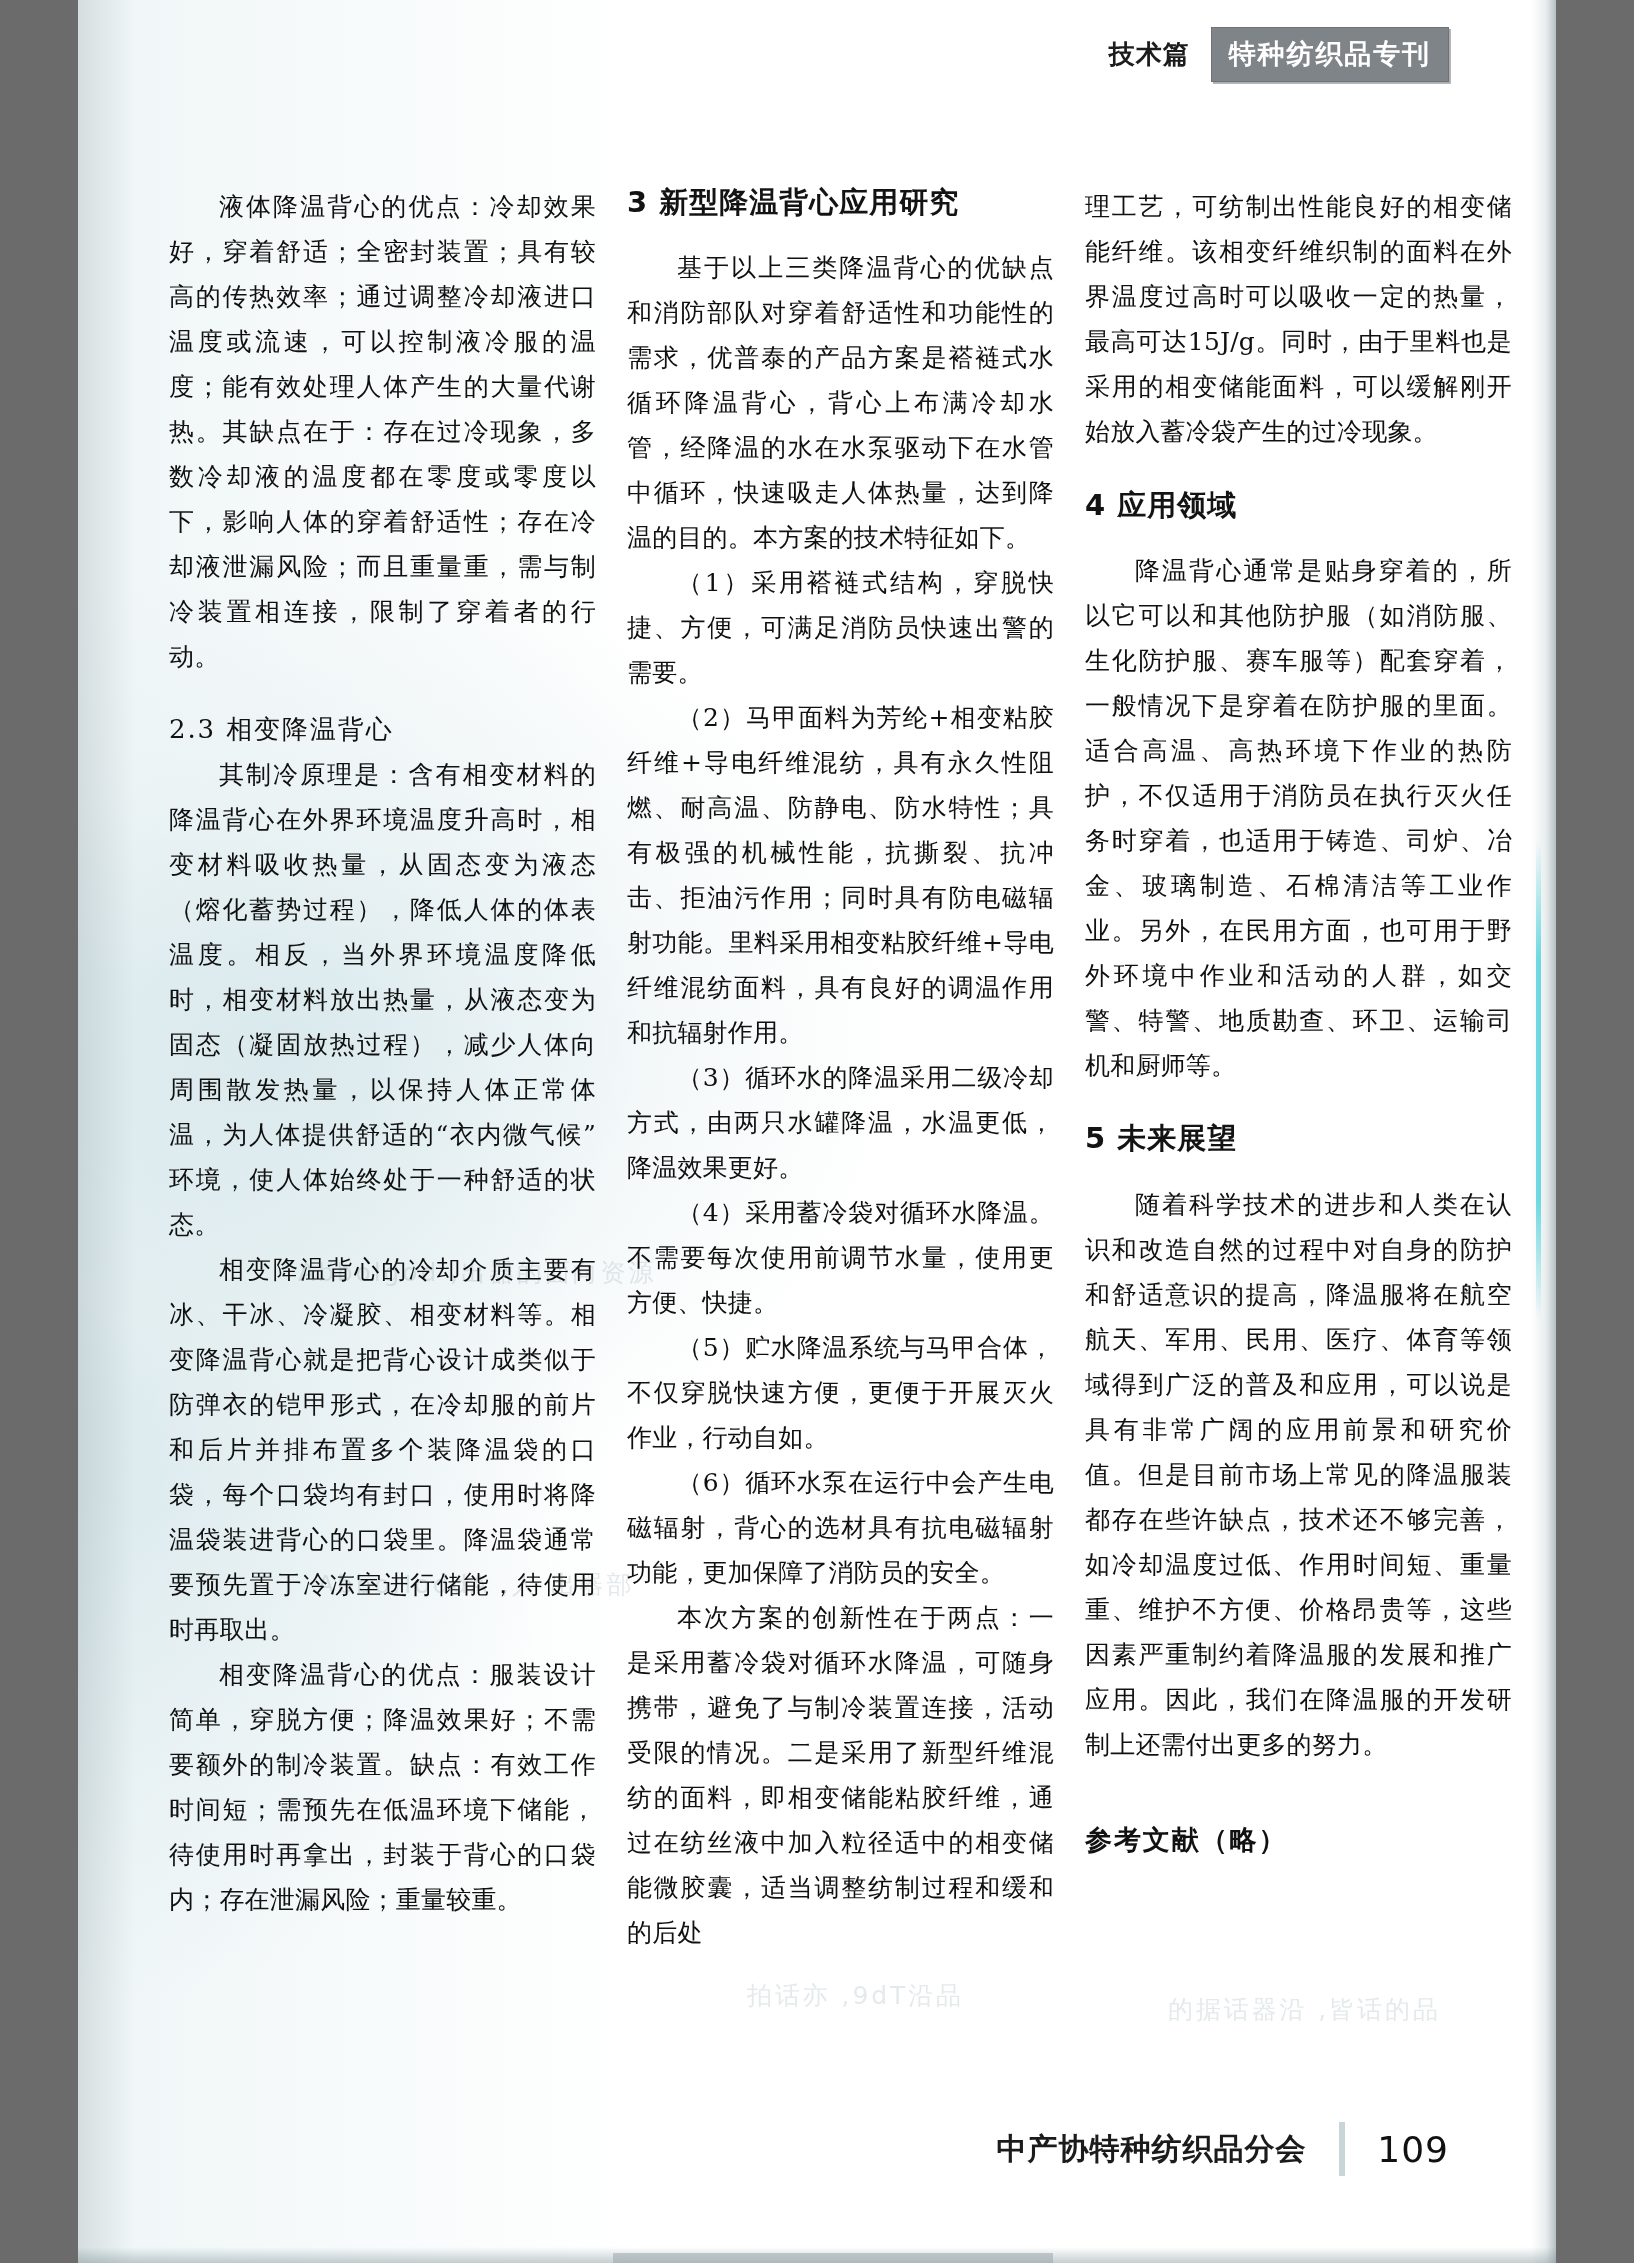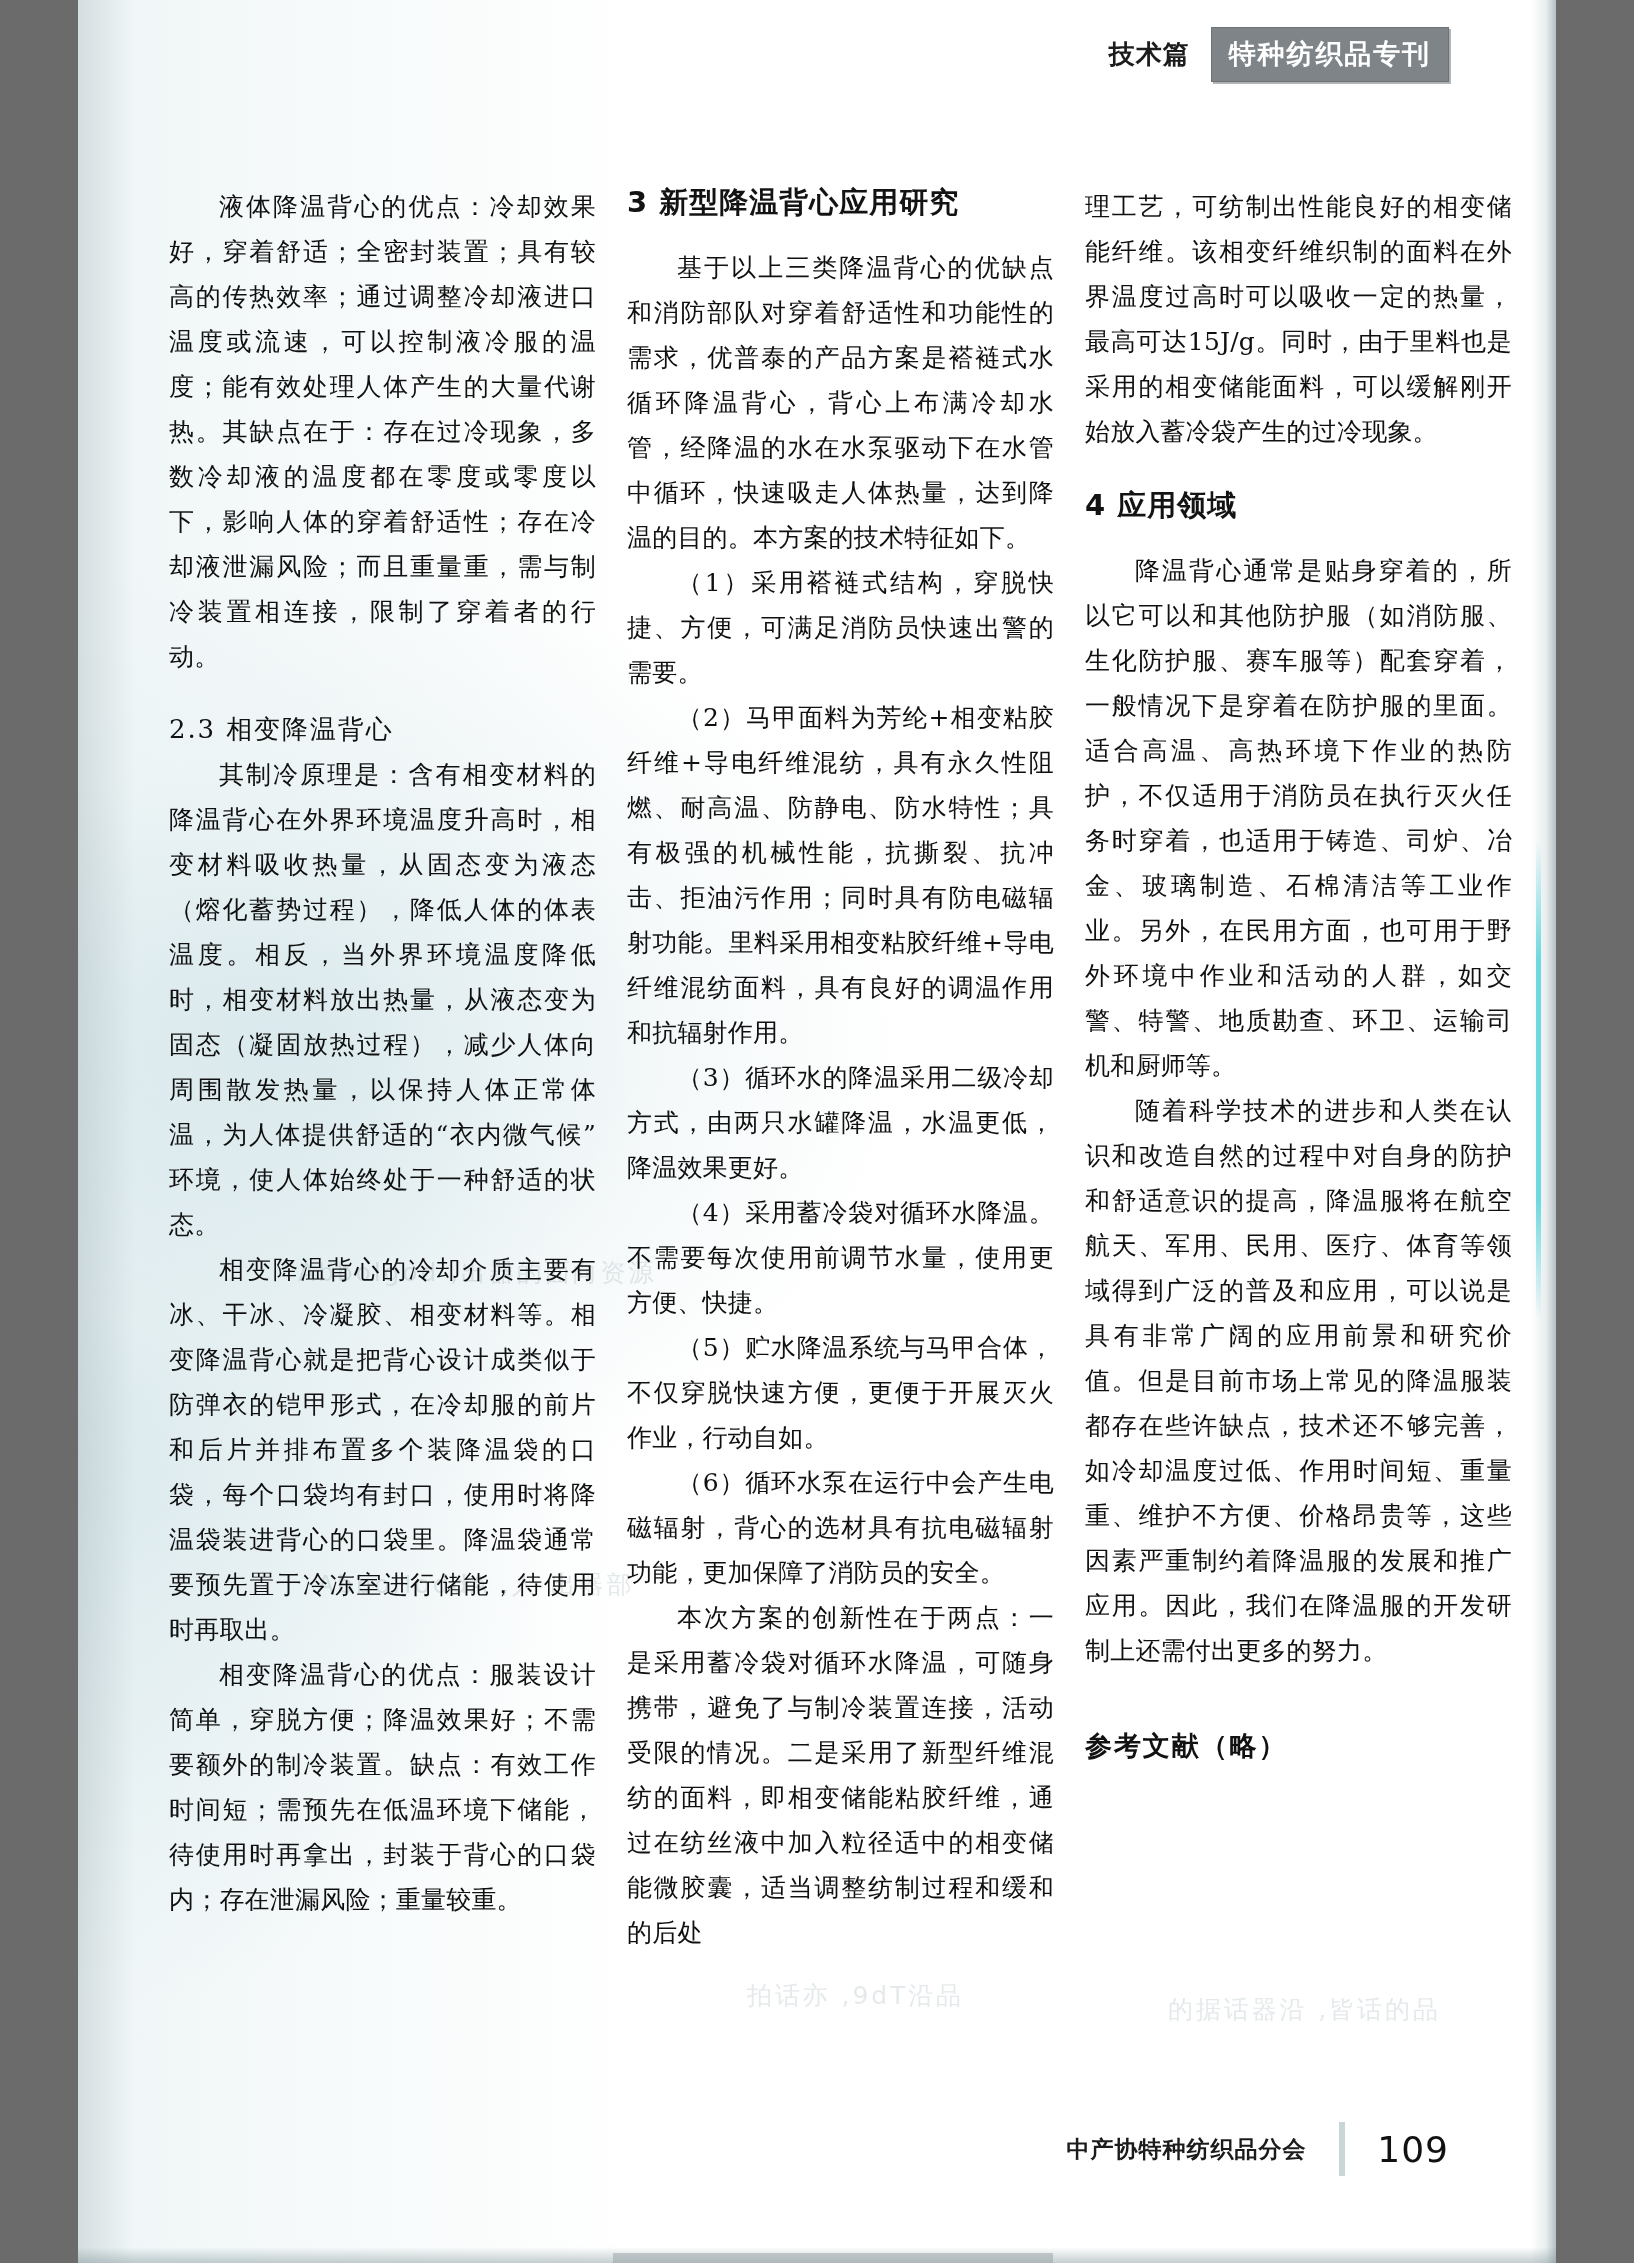--- a/index.html
+++ b/index.html
@@ -95,21 +95,21 @@
   }
 
   
   .footer{
     position:absolute;left:0;right:0;bottom:88px;
     display:flex;align-items:center;justify-content:flex-end;
     padding-right:107px;z-index:4;
   }
   .footer-org{
     font-family:"DejaVu Sans","Liberation Sans",sans-serif;
-    font-size:23px;font-weight:700;color:#1b1b1b;letter-spacing:1px;
+    font-size:30px;font-weight:700;color:#1b1b1b;letter-spacing:1px;
   }
   .footer-rule{
     width:5.7px;height:54px;background:#c9d6d8;margin:0 32.5px;
   }
   .footer-page{
     font-family:"DejaVu Sans","Liberation Sans",sans-serif;
     font-size:36px;font-weight:400;color:#111;letter-spacing:1px;
   }
 
   
@@ -169,20 +169,21 @@
       <p class="para">（4）采用蓄冷袋对循环水降温。不需要每次使用前调节水量，使用更方便、快捷。</p>
       <p class="para">（5）贮水降温系统与马甲合体，不仅穿脱快速方便，更便于开展灭火作业，行动自如。</p>
       <p class="para">（6）循环水泵在运行中会产生电磁辐射，背心的选材具有抗电磁辐射功能，更加保障了消防员的安全。</p>
       <p class="para">本次方案的创新性在于两点：一是采用蓄冷袋对循环水降温，可随身携带，避免了与制冷装置连接，活动受限的情况。二是采用了新型纤维混纺的面料，即相变储能粘胶纤维，通过在纺丝液中加入粒径适中的相变储能微胶囊，适当调整纺制过程和缓和的后处</p>
     </div>
 
     <div class="col">
       <p class="para noindent">理工艺，可纺制出性能良好的相变储能纤维。该相变纤维织制的面料在外界温度过高时可以吸收一定的热量，最高可达15J/g。同时，由于里料也是采用的相变储能面料，可以缓解刚开始放入蓄冷袋产生的过冷现象。</p>
       <h2 class="h2 spaced">4 应用领域</h2>
       <p class="para">降温背心通常是贴身穿着的，所以它可以和其他防护服（如消防服、生化防护服、赛车服等）配套穿着，一般情况下是穿着在防护服的里面。适合高温、高热环境下作业的热防护，不仅适用于消防员在执行灭火任务时穿着，也适用于铸造、司炉、冶金、玻璃制造、石棉清洁等工业作业。另外，在民用方面，也可用于野外环境中作业和活动的人群，如交警、特警、地质勘查、环卫、运输司机和厨师等。</p>
+      <h2 class="h2 spaced">5 未来展望</h2>
       <p class="para">随着科学技术的进步和人类在认识和改造自然的过程中对自身的防护和舒适意识的提高，降温服将在航空航天、军用、民用、医疗、体育等领域得到广泛的普及和应用，可以说是具有非常广阔的应用前景和研究价值。但是目前市场上常见的降温服装都存在些许缺点，技术还不够完善，如冷却温度过低、作用时间短、重量重、维护不方便、价格昂贵等，这些因素严重制约着降温服的发展和推广应用。因此，我们在降温服的开发研制上还需付出更多的努力。</p>
       <div class="refs">参考文献（略）</div>
     </div>
 
   </div>
 
   <div class="footer">
     <span class="footer-org">中产协特种纺织品分会</span>
     <span class="footer-rule" style="background: rgb(201, 214, 216);"></span>
     <span class="footer-page">109</span>

